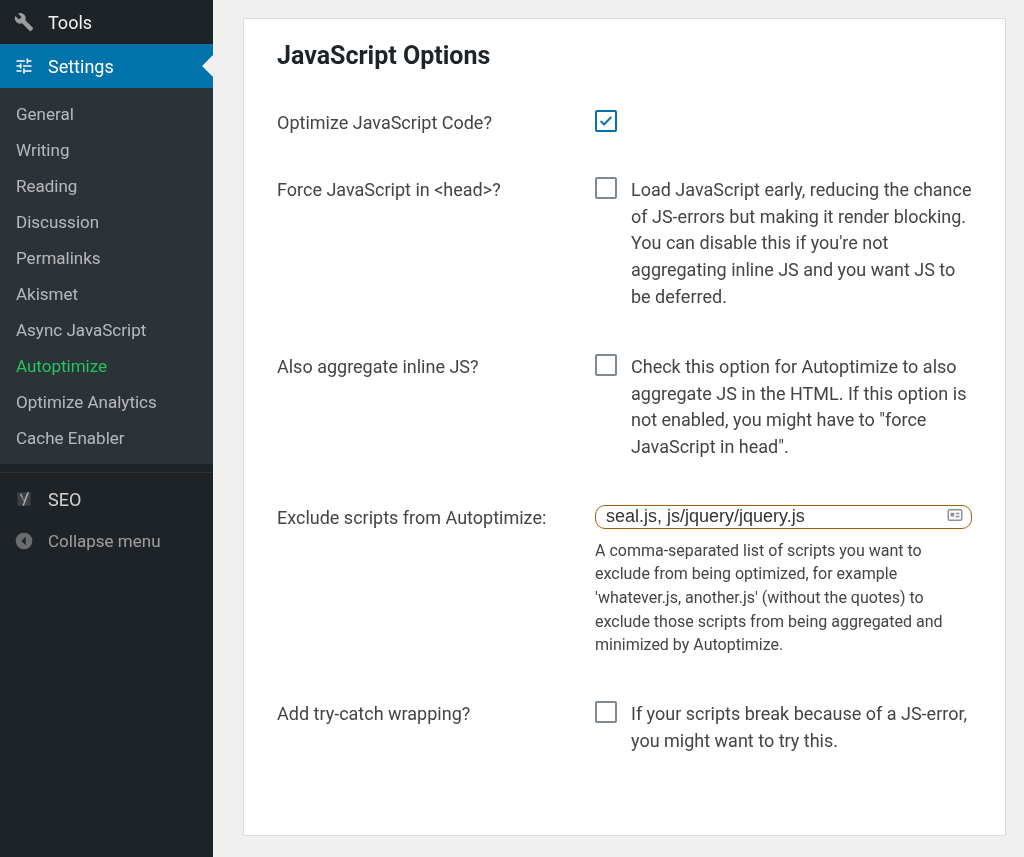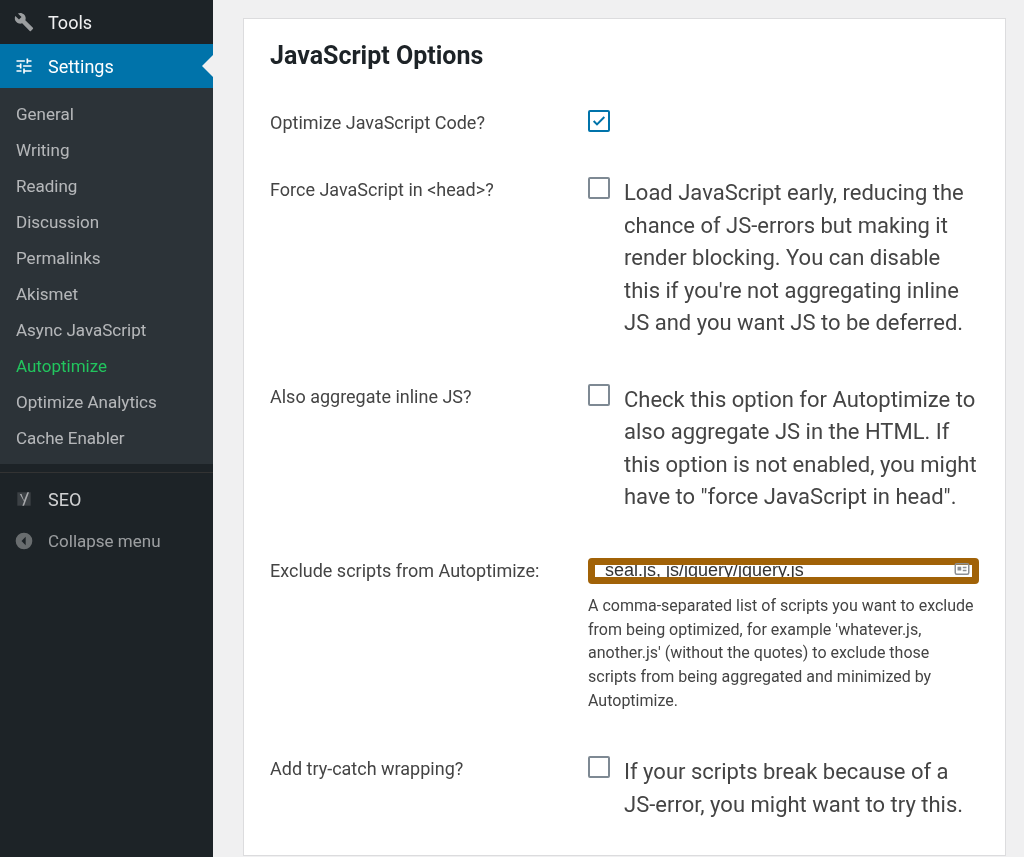--- a/index.html
+++ b/index.html
@@ -89,21 +89,21 @@
   
   .main {
     flex: 1;
     padding: 18px 18px 0 30px;
     background: #f0f0f1;
   }
   .panel {
     background: #fff;
     border: 1px solid #dcdcde;
     min-height: 818px;
-    padding: 22px 26px;
+    padding: 22px 33px;
   }
   .panel h2 {
     font-size: 25px;
     font-weight: 700;
     color: #1d2327;
     margin-bottom: 40px;
   }
   .row {
     display: flex;
     margin-bottom: 44px;
@@ -130,35 +130,35 @@
     align-items: center; justify-content: center;
     flex-shrink: 0;
     cursor: pointer;
   }
   .checkbox.checked {
     border-color: #0073aa;
   }
   .checkbox.checked svg { display: block; }
   .checkbox svg { display: none; width: 16px; height: 16px; }
   .desc {
-    font-size: 22px;
+    font-size: 18px;
     color: #444;
     line-height: 1.48;
     margin-left: 14px;
   }
   .col {
     flex: 1;
     display: flex;
     flex-direction: column;
   }
   .text-input {
     width: 100%;
     height: 24px;
-    border: 7px solid #a16207;
-    border-radius: 4px;
+    border: 1px solid #a16207;
+    border-radius: 10px;
     font-size: 18px;
     padding: 6px 34px 6px 10px;
     color: #333;
     background: #fff;
     position: relative;
   }
   .input-wrap { position: relative; width: 100%; }
   .input-icon {
     position: absolute;
     right: 8px; top: 50%;

